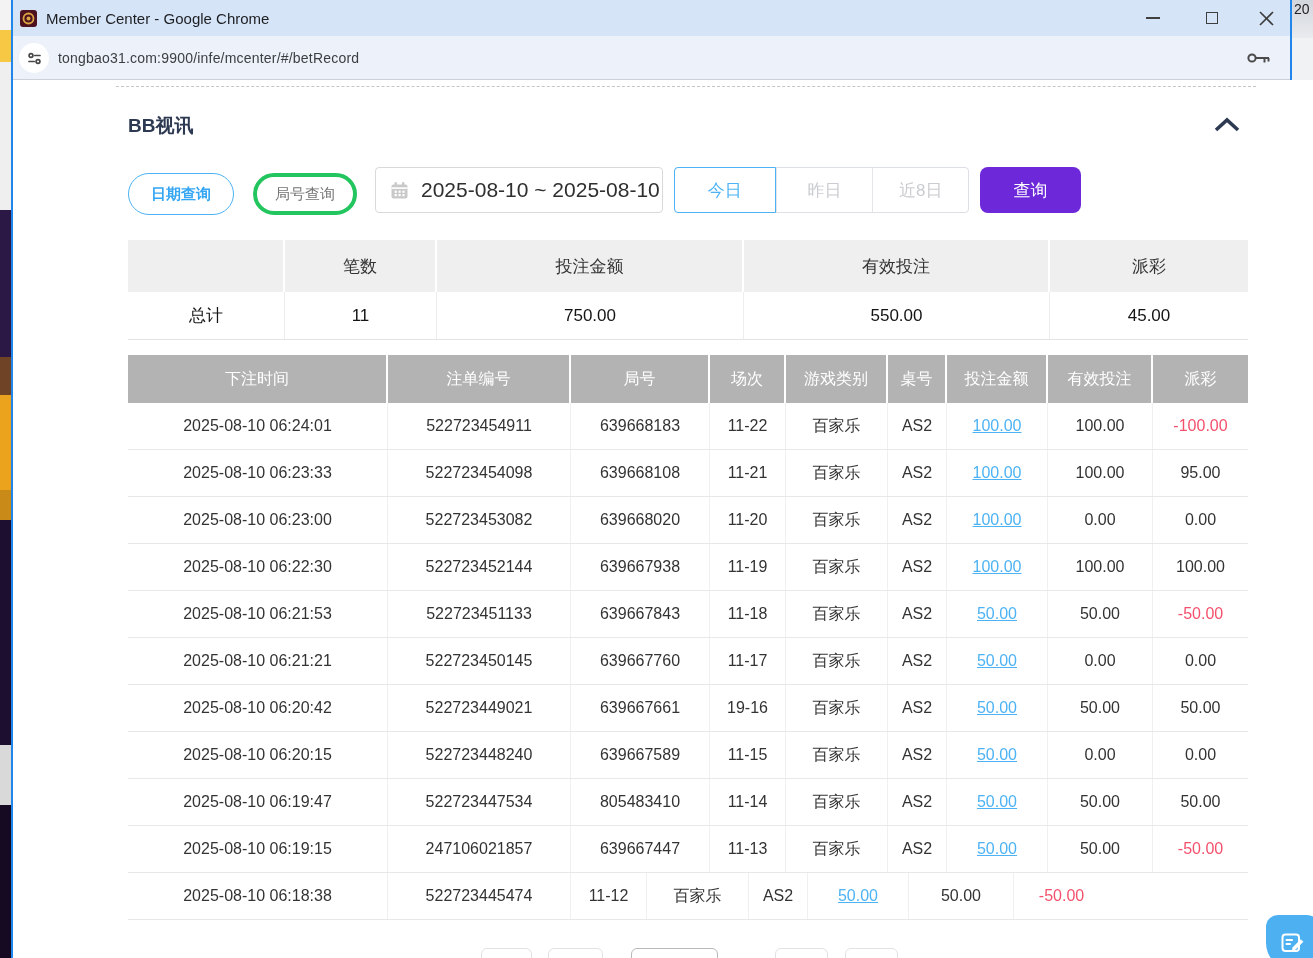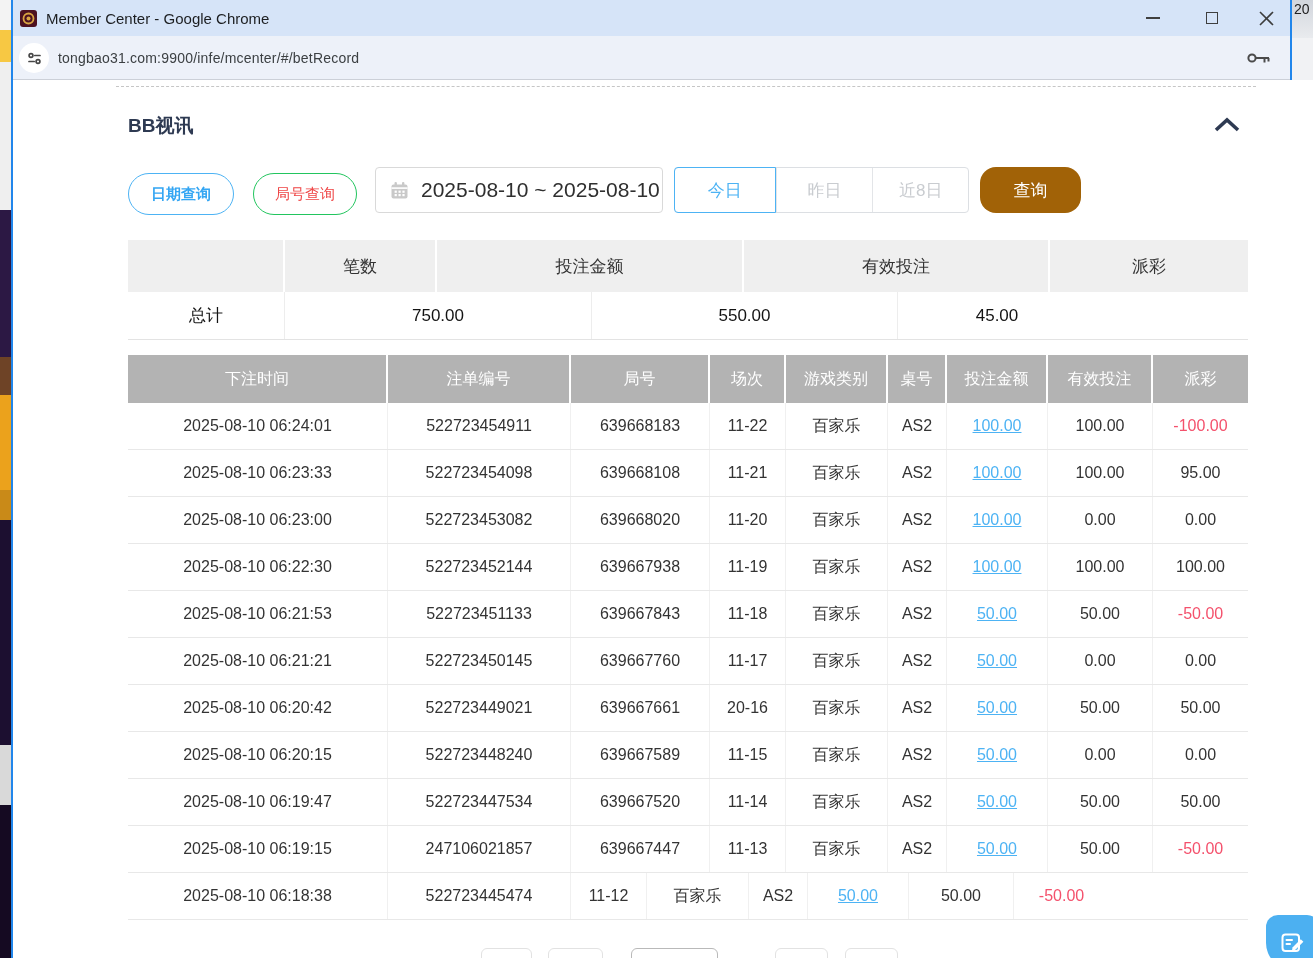--- a/index.html
+++ b/index.html
@@ -47,34 +47,34 @@
   .page { position:absolute; left:0; top:80px; width:1277px; height:878px; background:#fff; overflow:hidden;margin-left:48px; }
   .dashed-divider { position:absolute; left:55px; top:6px; width:1140px; height:0; border-top:1px dashed #c6c6c6; }
 
   .section-title { position:absolute; left:67px; top:33px; font-size:19px; font-weight:bold; color:#2e3a52; }
   .collapse-chevron { position:absolute; left:1152px; top:37px; cursor:pointer; }
 
   
   .pill { position:absolute; top:93px; height:42px; background:#fff; border-radius:21px;
           display:flex; align-items:center; justify-content:center; font-size:15px; cursor:pointer;font-family:Liberation Mono, monospace; }
   .pill-date  { left:67px;  width:106px; border:1px solid #4db3f4; color:#35a6f3; font-weight:bold; }
-  .pill-round { left:192px; width:104px; border:1px solid #22c55e; color:#ef4444;text-align:right; }
+  .pill-round { left:192px; width:104px; border:4px solid #22c55e; color:#737373;text-align:right; }
   .date-input { position:absolute; left:314px; top:87px; width:288px; height:46px; background:#fff;
                 border:1px solid #d9d9d9; border-radius:4px; display:flex; align-items:center; cursor:pointer; }
   .date-input .cal { margin:0 12px 0 14px; display:flex; }
   .date-input .val { font-size:21px; color:#2f2f2f; }
   .quick-group { position:absolute; left:613px; top:87px; width:295px; height:46px;
                  border:1px solid #dcdfe3; border-radius:4px; display:flex; background:#fff; }
   .quick-seg { display:flex; align-items:center; justify-content:center; font-size:17px;
                color:#c9ccd0; cursor:pointer; }
   .qs1 { width:100px; } .qs2 { width:97px; border-left:1px solid #e3e5e8; } .qs3 { width:96px; border-left:1px solid #e3e5e8; }
   .quick-seg.active { margin:-1px 0 -1px -1px; width:102px; border:1px solid #4db3f4;
                       border-radius:4px 0 0 4px; color:#4db3f4; background:#fff; }
-  .btn-search { position:absolute; left:919px; top:87px; width:101px; height:46px; background:#a16207;
-                border:none; border-radius:16px; color:#fff; font-size:17px; cursor:pointer;
+  .btn-search { position:absolute; left:919px; top:87px; width:101px; height:46px; background:#6d28d9;
+                border:none; border-radius:8px; color:#fff; font-size:17px; cursor:pointer;
                 font-family:"Liberation Sans", sans-serif; }
 
   
   .summary { position:absolute; left:67px; top:160px; width:1120px; }
   .sum-header { display:flex; gap:2px; height:52px; }
   .sum-header > div { background:#efefef; display:flex; align-items:center; justify-content:center;
                       font-size:17px; color:#333; }
   .sw1{width:155px}.sw2{width:150px}.sw3{width:305px}.sw4{width:304px}.sw5{width:198px}
   .sum-row { display:flex; height:48px; border-bottom:1px solid #e3e3e3; }
   .sum-row > div { display:flex; align-items:center; justify-content:center; font-size:17px; color:#141414; }
@@ -243,20 +243,21 @@
     <div class="summary">
       <div class="sum-header">
         <div class="sw1"></div>
         <div class="sw2">笔数</div>
         <div class="sw3">投注金额</div>
         <div class="sw4">有效投注</div>
         <div class="sw5">派彩</div>
       </div>
       <div class="sum-row">
         <div class="sv1">总计</div>
+        <div class="sv2">11</div>
         <div class="sv3">750.00</div>
         <div class="sv4">550.00</div>
         <div class="sv5">45.00</div>
       </div>
     </div>
 
     <div class="bet-table">
       <div class="bet-header">
         <div class="hw1">下注时间</div>
         <div class="hw2">注单编号</div>
@@ -344,21 +345,21 @@
             <div class="bcell cw7">
               <span class="amount-link">50.00</span>
             </div>
             <div class="bcell cw8">0.00</div>
             <div class="bcell cw9">0.00</div>
           </div>
           <div class="brow">
             <div class="bcell cw1">2025-08-10 06:20:42</div>
             <div class="bcell cw2">522723449021</div>
             <div class="bcell cw3">639667661</div>
-            <div class="bcell cw4">20-16</div>
+            <div class="bcell cw4">19-16</div>
             <div class="bcell cw5">百家乐</div>
             <div class="bcell cw6">AS2</div>
             <div class="bcell cw7">
               <span class="amount-link">50.00</span>
             </div>
             <div class="bcell cw8">50.00</div>
             <div class="bcell cw9">50.00</div>
           </div>
           <div class="brow">
             <div class="bcell cw1">2025-08-10 06:20:15</div>
@@ -369,21 +370,21 @@
             <div class="bcell cw6">AS2</div>
             <div class="bcell cw7">
               <span class="amount-link">50.00</span>
             </div>
             <div class="bcell cw8">0.00</div>
             <div class="bcell cw9">0.00</div>
           </div>
           <div class="brow">
             <div class="bcell cw1">2025-08-10 06:19:47</div>
             <div class="bcell cw2">522723447534</div>
-            <div class="bcell cw3">639667520</div>
+            <div class="bcell cw3">805483410</div>
             <div class="bcell cw4">11-14</div>
             <div class="bcell cw5">百家乐</div>
             <div class="bcell cw6">AS2</div>
             <div class="bcell cw7">
               <span class="amount-link">50.00</span>
             </div>
             <div class="bcell cw8">50.00</div>
             <div class="bcell cw9">50.00</div>
           </div>
           <div class="brow">

